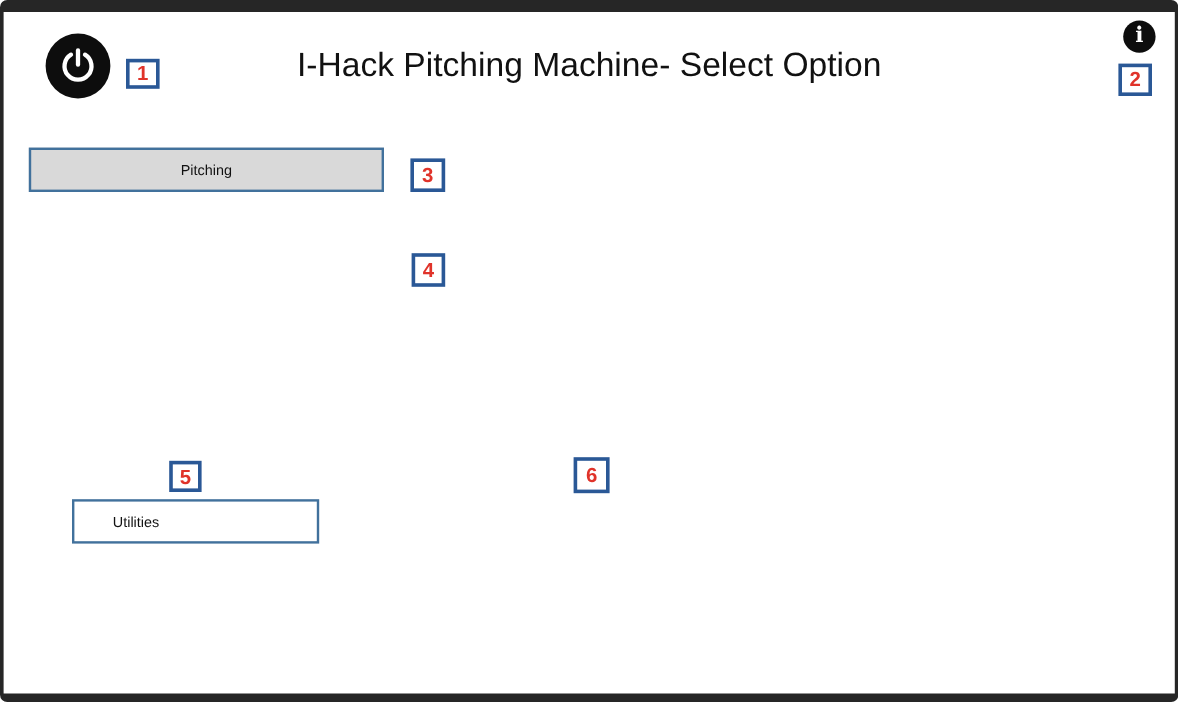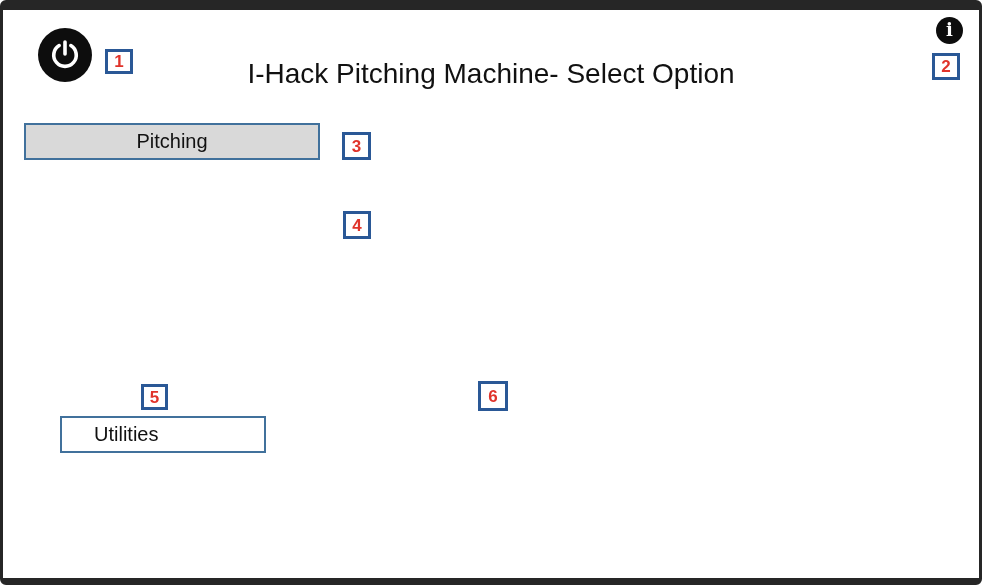--- a/index.html
+++ b/index.html
@@ -24,21 +24,21 @@
   .power-btn {
     position: absolute; left: 35px; top: 18px;
     width: 54px; height: 54px;
     background: var(--icon-black, #0d0d0d);
     border-radius: 50%;
     display: flex; align-items: center; justify-content: center;
     cursor: pointer;
   }
   .power-btn svg { width: 36px; height: 36px; display: block; }
   .page-title {
-    position: absolute; left: 0; right: 0; top: 46px;
+    position: absolute; left: 0; right: 0; top: 26px;
     height: 36px; line-height: 36px;
     text-align: center;
     font-size: 28px;
     color: var(--title-text, #111111);
     letter-spacing: 0px;
     white-space: nowrap;
   }
   .info-btn {
     position: absolute; left: 933px; top: 7px;
     width: 27px; height: 27px;
@@ -63,21 +63,21 @@
     font-weight: bold;
     font-size: 17px;
     display: flex; align-items: center; justify-content: center;
     line-height: 1;
   }
   .ui-btn {
     position: absolute;
     background: #ffffff;
     border: 2px solid var(--button-border, #41719c);
     color: #111111;
-    font-size: 20px;
+    font-size: 12px;
     display: flex; align-items: center; justify-content: center;
     cursor: pointer;
     font-family: "Liberation Sans", sans-serif;
   }
   .btn-pitching {
     left: 21px; top: 113px; width: 296px; height: 37px;
     background: var(--pitching-fill, #d9d9d9);
   }
   .btn-fungo   { left: 19px;  top: 201px; width: 296px; height: 38px; }
   .btn-utilities {

